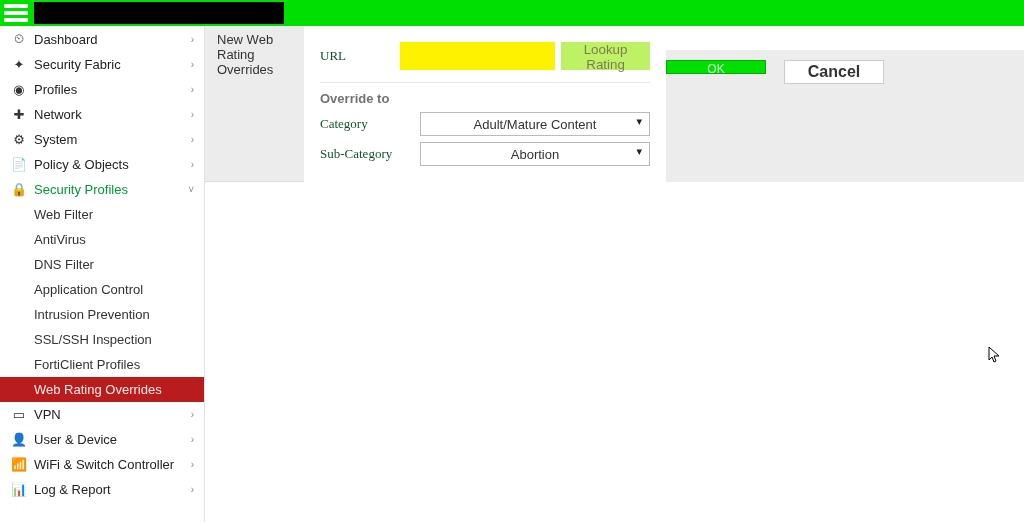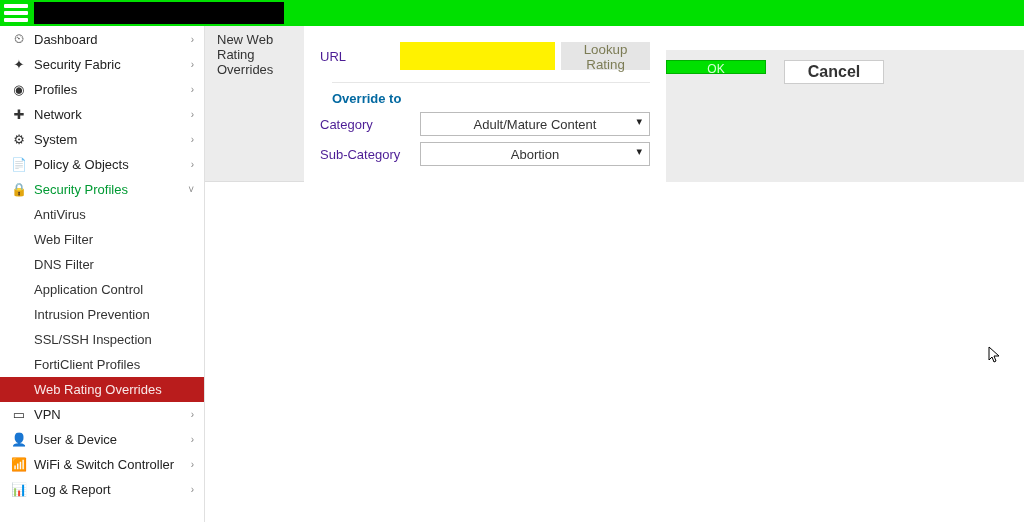--- a/index.html
+++ b/index.html
@@ -15,24 +15,24 @@
   .nav-item .chev { margin-left:auto; color:#888; font-size:10px; }
   .nav-item .ic { width:18px; display:inline-flex; justify-content:center; margin-right:6px; color:#333; }
   .nav-item.green { color:#009a33; }
   .nav-item.green .ic { color:#009a33; }
   .sub-item { padding:5px 10px 5px 34px; cursor:pointer; color:#333; }
   .sub-item.active { background:#b91c1c; color:rgba(255,255,255,0.9); }
   .main { flex:1; display:flex; flex-direction:row; }
   .pane-title { background:#ececec; padding:6px 12px; font-size:13px; color:#333; border-bottom:1px solid #ddd; }
   .form-area { padding:10px 16px; }
   .row { display:flex; align-items:center; margin:6px 0; }
-  .row .lbl { width:100px; color:#4c1d95; }
+  .row .lbl { width:100px; color:#14532d;font-family:Liberation Serif, serif; }
   .url-input { width:155px; height:28px; background:#fff200; border:none; margin-right:6px; }
-  .lookup-btn { height:28px; background:#e5e5e5; border:none; padding:0 10px; color:#7c7c55; cursor:pointer; }
-  .section-head { font-weight:bold; margin:12px 0 4px 12px; color:#0369a1; border-top:1px solid #e6e6e6; padding-top:8px; }
+  .lookup-btn { height:28px; background:#bef264; border:none; padding:0 10px; color:#7c7c55; cursor:pointer; }
+  .section-head { font-weight:bold; margin:12px 0 4px 0; color:#737373; border-top:1px solid #e6e6e6; padding-top:8px; }
   .select-wrap { position:relative; width:230px; }
   .select { width:100%; height:24px; border:1px solid #bbb; background:#fff; padding:2px 6px; appearance:none; -webkit-appearance:none; font-size:13px; color:#333;text-align:center; }
   .select-wrap::after { content:"▾"; position:absolute; right:8px; top:3px; font-size:11px; color:#222; pointer-events:none; }
   .action-bar { margin-top:24px; background:#ececec; padding:10px 0; display:flex; justify-content:flex-end; padding-right:140px; }
   .btn-ok { width:100px; height:14px; background:#00e000; border:1px solid #00b000; color:#d5ffd5; font-size:12px; margin-right:18px; cursor:pointer; }
   .btn-cancel { width:100px; height:24px; background:#fff; border:1px solid #ccc; color:#333; font-size:16px; cursor:pointer;font-weight:bold; }
   .cursor { position:absolute; pointer-events:none; }
   .main-wrap { position:relative; flex:1; }
 </style>
 </head>
@@ -77,22 +77,22 @@
         <div class="nav-item">
           <span class="ic">📄</span>
           <span>Policy &amp; Objects</span>
           <span class="chev">›</span>
         </div>
         <div class="nav-item green">
           <span class="ic">🔒</span>
           <span>Security Profiles</span>
           <span class="chev">˅</span>
         </div>
+        <div class="sub-item">Web Filter</div>
         <div class="sub-item">AntiVirus</div>
-        <div class="sub-item">Web Filter</div>
         <div class="sub-item">DNS Filter</div>
         <div class="sub-item">Application Control</div>
         <div class="sub-item">Intrusion Prevention</div>
         <div class="sub-item">SSL/SSH Inspection</div>
         <div class="sub-item">FortiClient Profiles</div>
         <div class="sub-item active">Web Rating Overrides</div>
         <div class="nav-item">
           <span class="ic">▭</span>
           <span>VPN</span>
           <span class="chev">›</span>

